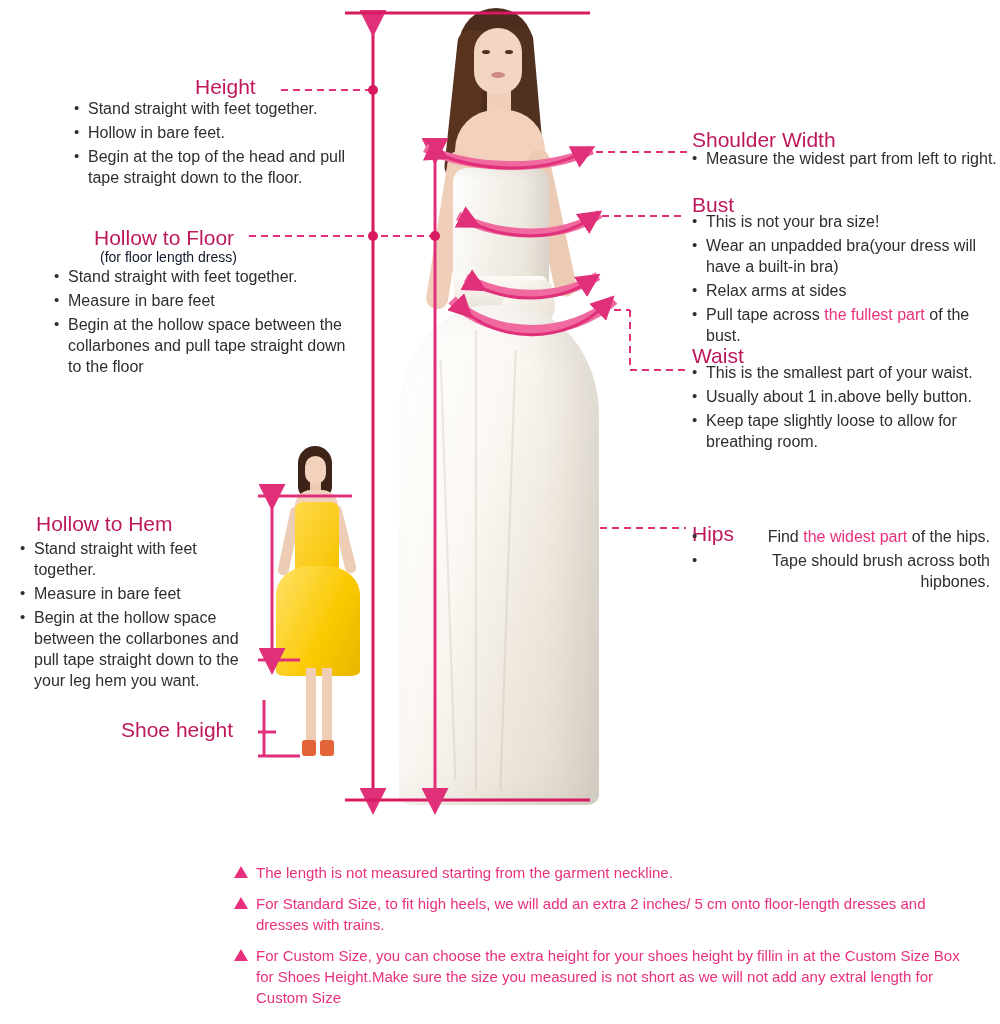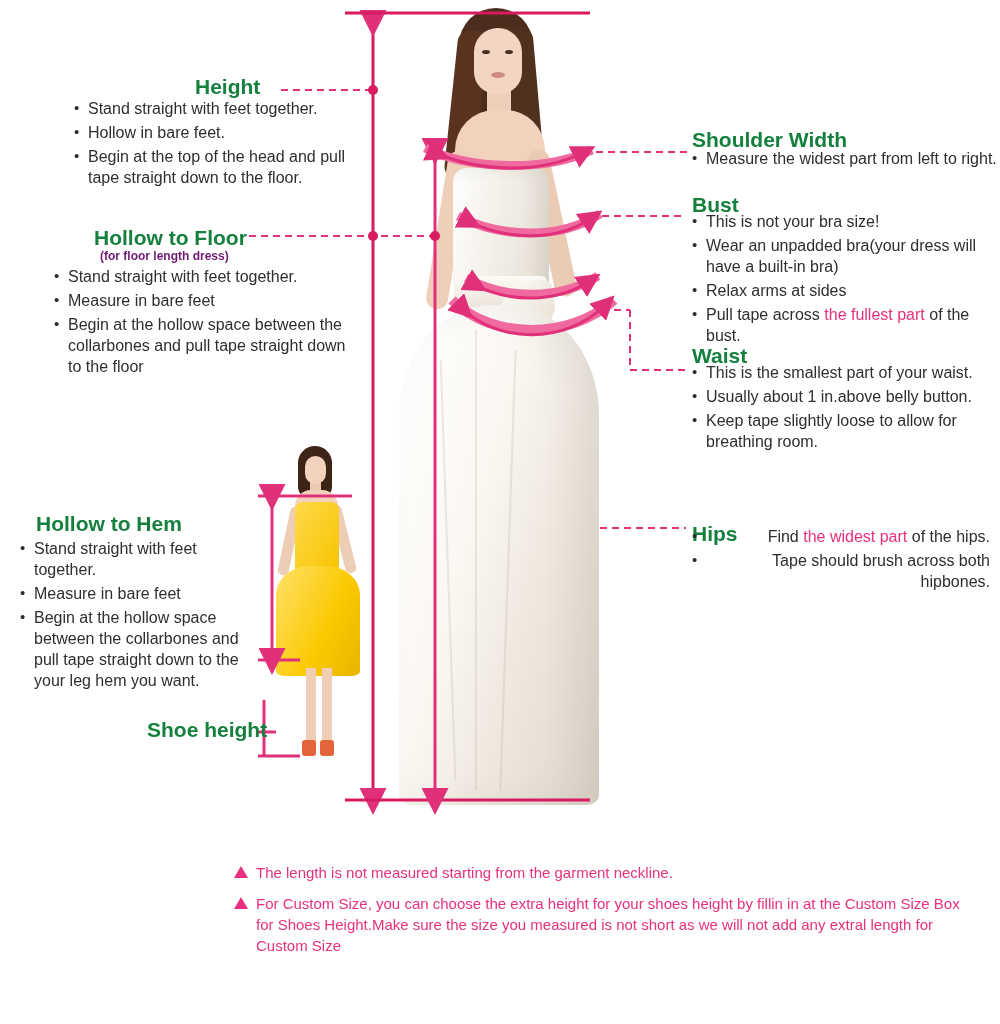--- a/index.html
+++ b/index.html
@@ -229,30 +229,30 @@
     background: #e4643a;
     top: 300px;
     border-radius: 3px;
   }
   #model-small .shoe.l { left: 40px; }
   #model-small .shoe.r { left: 58px; }
 
   
   .head {
     position: absolute;
-    color: #15803d;
-    font-weight: bold;
+    color: #be185d;
+    font-weight: normal;
     white-space: nowrap;
   }
   .head.big { font-size: 21px; }
   .sub {
     position: absolute;
-    color: #701a75;
-    font-size: 12px;
-    font-weight: bold;
+    color: #0f172a;
+    font-size: 14px;
+    font-weight: normal;
     white-space: nowrap;
   }
   .bullets {
     position: absolute;
     font-size: 16px;
     color: #2e2e2e;
     line-height: 21px;
   }
   .bullets ul {
     margin: 0;
@@ -435,21 +435,21 @@
 
   <div class="head big" style="left:36px; top:512px;">Hollow to Hem</div>
   <div class="bullets" style="left:18px; top:538px; width:235px;">
     <ul>
       <li>Stand straight with feet together.</li>
       <li>Measure in bare feet</li>
       <li>Begin at the hollow space between the collarbones and pull tape straight down to the your leg hem  you want.</li>
     </ul>
   </div>
 
-  <div class="head big" style="left:147px; top:718px;">Shoe height</div>
+  <div class="head big" style="left:121px; top:718px;">Shoe height</div>
 
   <div class="head big" style="left:692px; top:128px;">Shoulder Width</div>
   <div class="bullets" style="left:690px; top:148px; width:310px;">
     <ul>
       <li>Measure the widest part from left to right.</li>
     </ul>
   </div>
 
   <div class="head big" style="left:692px; top:193px;">Bust</div>
   <div class="bullets" style="left:690px; top:211px; width:312px;">
@@ -482,17 +482,21 @@
     </ul>
   </div>
 
   <div class="notes">
     <div class="note">
       <span class="tri"></span>
       <span>The length is not measured starting from the garment neckline.</span>
     </div>
     <div class="note">
       <span class="tri"></span>
+      <span>For Standard Size, to fit high heels, we will add an extra 2 inches/ 5  cm onto floor-length dresses and dresses with trains.</span>
+    </div>
+    <div class="note">
+      <span class="tri"></span>
       <span>For Custom Size, you can choose the extra height for your shoes height by fillin in at the Custom Size Box for Shoes Height.Make sure the size you measured is not short as we will not add any extral length for Custom Size</span>
     </div>
   </div>
 
 </div>
 
 </body></html>

